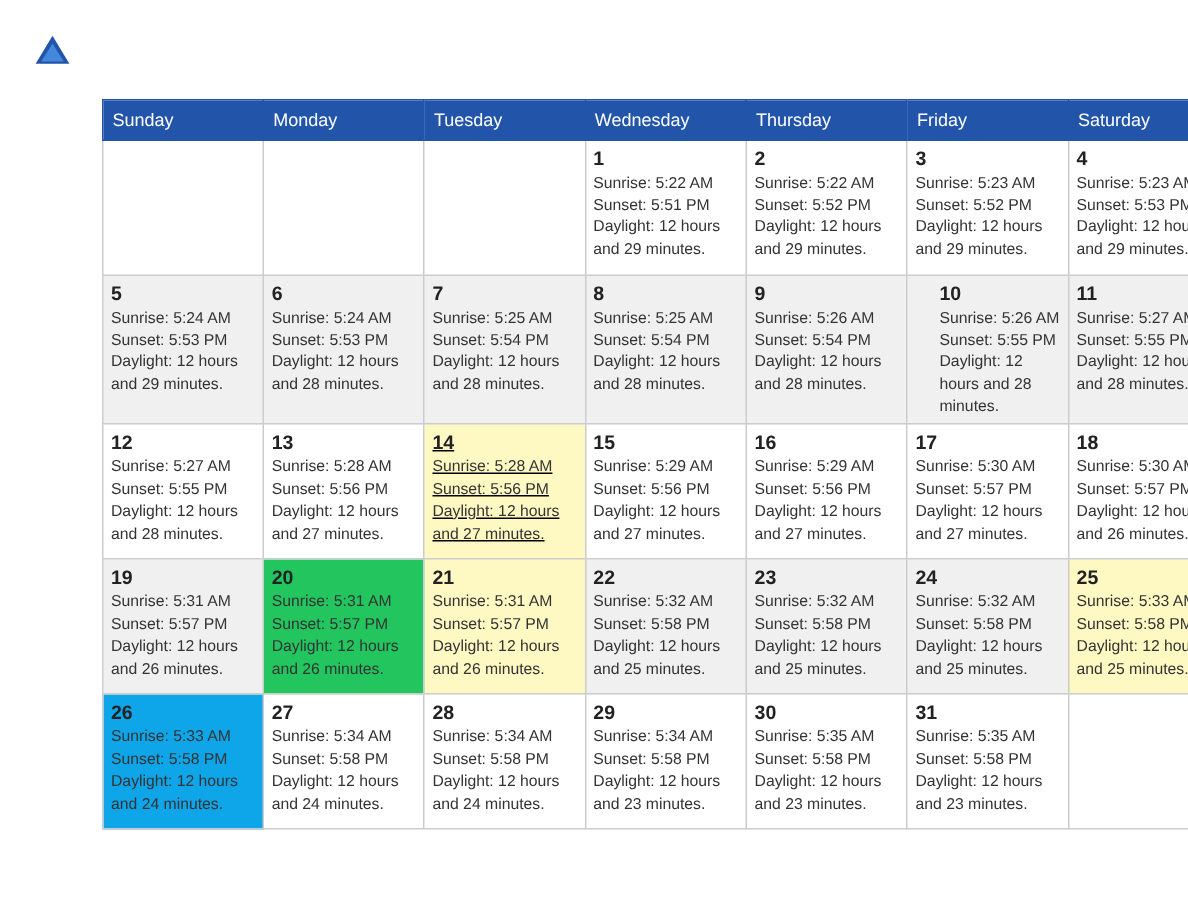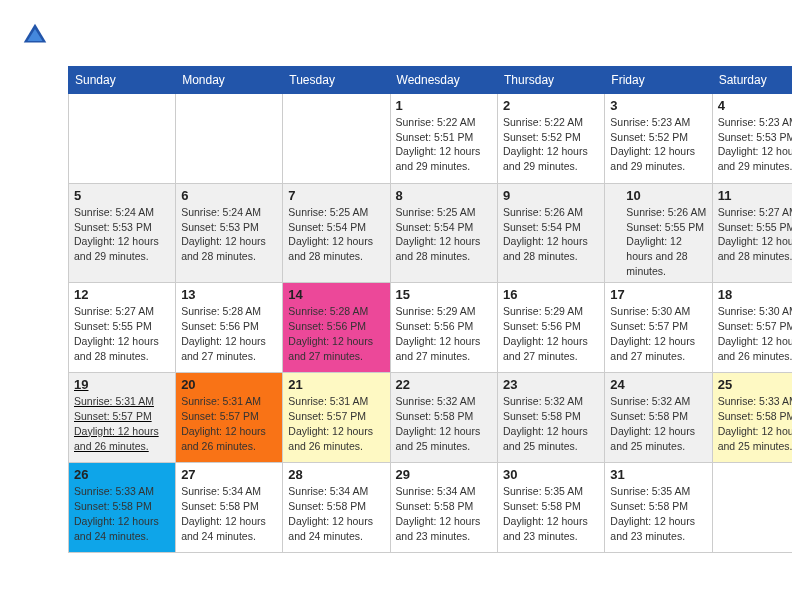--- a/index.html
+++ b/index.html
@@ -206,21 +206,21 @@
           <div class="day-info" style="white-space: pre-line;">Sunrise: 5:27 AM
 Sunset: 5:55 PM
 Daylight: 12 hours and 28 minutes.</div>
         </td>
         <td style="background: rgb(255, 255, 255);">
           <div class="day-number">13</div>
           <div class="day-info" style="white-space: pre-line;">Sunrise: 5:28 AM
 Sunset: 5:56 PM
 Daylight: 12 hours and 27 minutes.</div>
         </td>
-        <td style="background: #ec4899;">
+        <td style="background: #fef9c3; text-decoration: underline;">
           <div class="day-number">14</div>
           <div class="day-info" style="white-space: pre-line;">Sunrise: 5:28 AM
 Sunset: 5:56 PM
 Daylight: 12 hours and 27 minutes.</div>
         </td>
         <td style="background: rgb(255, 255, 255);">
           <div class="day-number">15</div>
           <div class="day-info" style="white-space: pre-line;">Sunrise: 5:29 AM
 Sunset: 5:56 PM
 Daylight: 12 hours and 27 minutes.</div>
@@ -238,27 +238,27 @@
 Daylight: 12 hours and 27 minutes.</div>
         </td>
         <td style="background: rgb(255, 255, 255);">
           <div class="day-number">18</div>
           <div class="day-info" style="white-space: pre-line;">Sunrise: 5:30 AM
 Sunset: 5:57 PM
 Daylight: 12 hours and 26 minutes.</div>
         </td>
       </tr>
       <tr>
-        <td style="background: rgb(240, 240, 240); text-decoration: underline;">
+        <td style="background: rgb(240, 240, 240);">
           <div class="day-number">19</div>
           <div class="day-info" style="white-space: pre-line;">Sunrise: 5:31 AM
 Sunset: 5:57 PM
 Daylight: 12 hours and 26 minutes.</div>
         </td>
-        <td style="background: #f97316;">
+        <td style="background: #22c55e;">
           <div class="day-number">20</div>
           <div class="day-info" style="white-space: pre-line;">Sunrise: 5:31 AM
 Sunset: 5:57 PM
 Daylight: 12 hours and 26 minutes.</div>
         </td>
         <td style="background: #fef9c3;">
           <div class="day-number">21</div>
           <div class="day-info" style="white-space: pre-line;">Sunrise: 5:31 AM
 Sunset: 5:57 PM
 Daylight: 12 hours and 26 minutes.</div>

